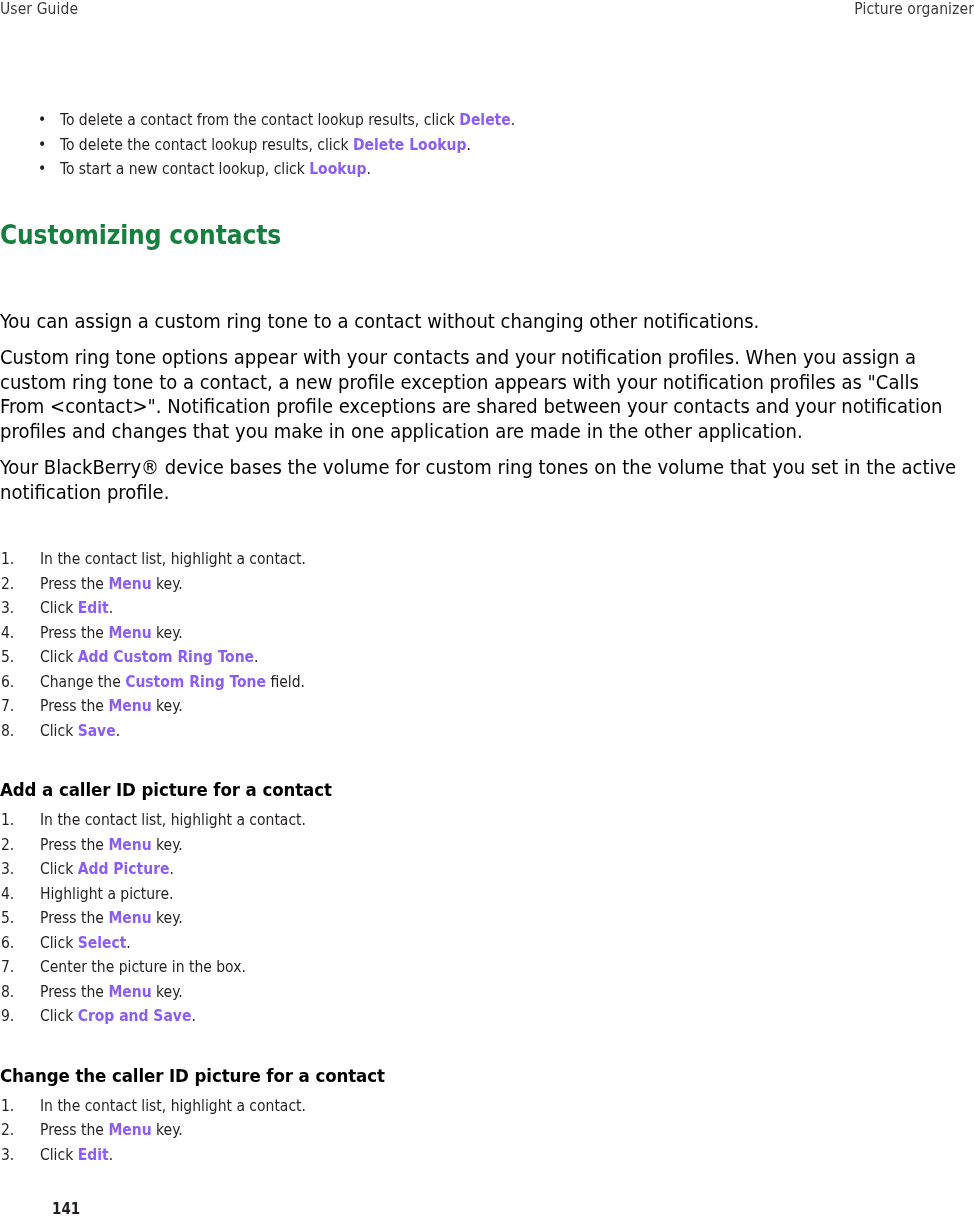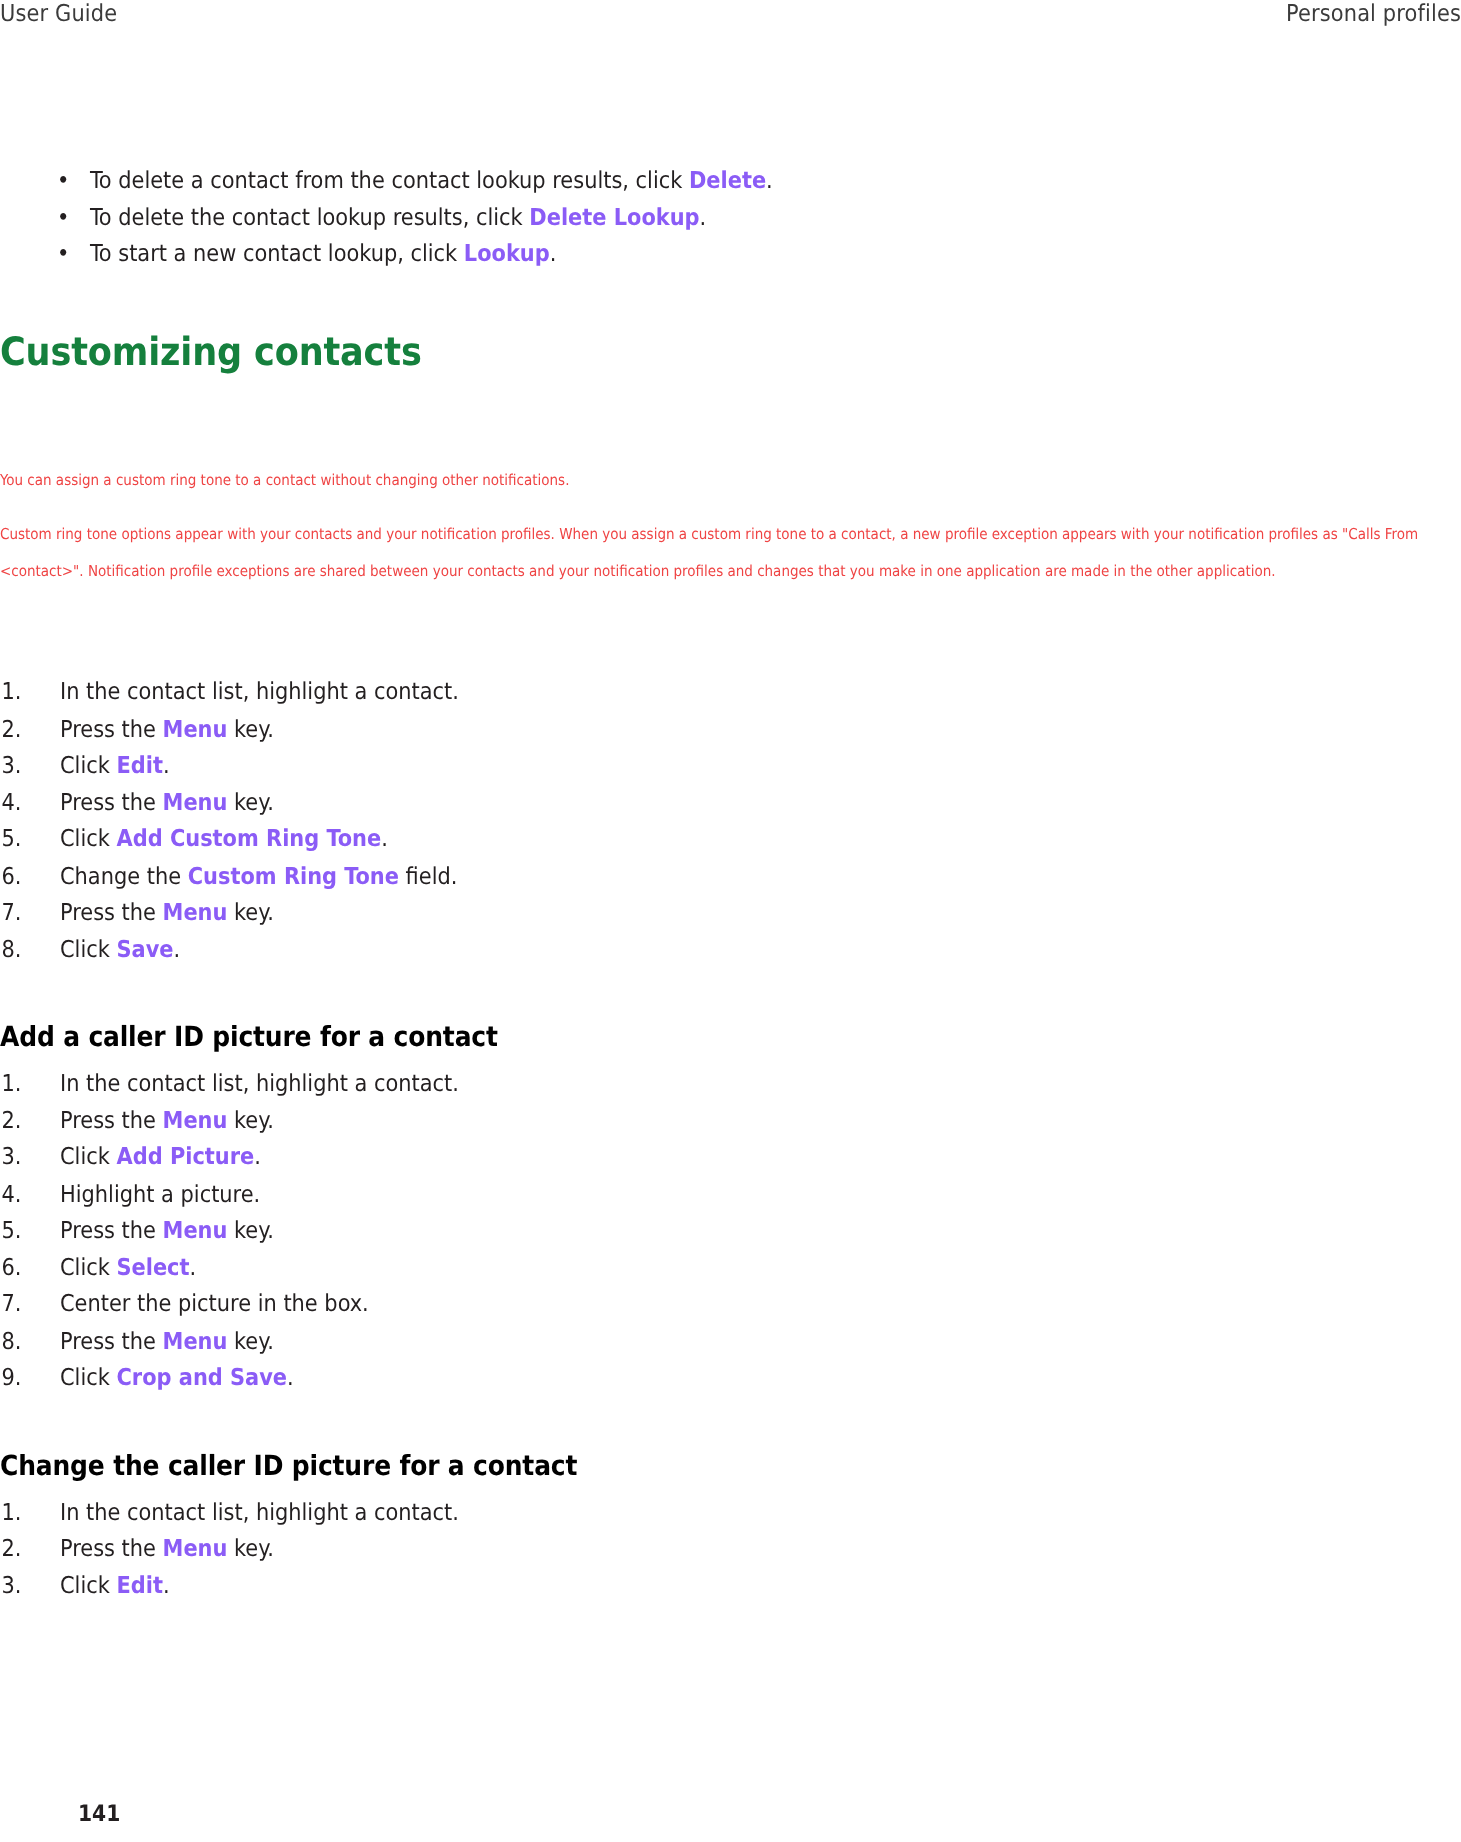--- a/index.html
+++ b/index.html
@@ -94,25 +94,25 @@
     line-height: 22px;
     font-weight: bold;
     margin: 0;
     padding: 0;
     color: #000000;
     letter-spacing: -0.1px;
   }
 
   
   p.body {
-    font-size: 10px;
-    line-height: 24.5px;
-    margin: 0;
-    padding: 0;
-    color: #ef4444;
+    font-size: 20px;
+    line-height: 24.5px;
+    margin: 0;
+    padding: 0;
+    color: #000000;
     text-align: left;
   }
 
   
   ol.steps {
     list-style: none;
     margin: 0;
     padding: 0;
     counter-reset: step;
   }
@@ -157,21 +157,21 @@
     margin-left: 36px;
   }
 </style>
 </head>
 <body>
 
 <div class="page">
 
   <div class="running-head">
     <span class="rh-left">User Guide</span>
-    <span class="rh-right">Personal profiles</span>
+    <span class="rh-right">Picture organizer</span>
   </div>
 
   <div class="content">
 
     <ul class="bullets" id="intro-bullets">
         <li><span class="bullet-dot">•</span><span>To delete a contact from the contact lookup results, click </span><b>Delete</b><span>.</span></li>
         <li><span class="bullet-dot">•</span><span>To delete the contact lookup results, click </span><b>Delete Lookup</b><span>.</span></li>
         <li><span class="bullet-dot">•</span><span>To start a new contact lookup, click </span><b>Lookup</b><span>.</span></li>
       </ul>
 
@@ -179,20 +179,21 @@
     <h1 class="h-chapter">Customizing contacts</h1>
 
     <div class="gap-after-h1"></div>
 
     <div class="gap-after-h2"></div>
     <div id="section-paragraphs">
         <p class="body">You can assign a custom ring tone to a contact without changing other notifications.</p>
         <div class="gap-para"></div>
         <p class="body">Custom ring tone options appear with your contacts and your notification profiles. When you assign a custom ring tone to a contact, a new profile exception appears with your notification profiles as "Calls From &lt;contact&gt;". Notification profile exceptions are shared between your contacts and your notification profiles and changes that you make in one application are made in the other application.</p>
         <div class="gap-para"></div>
+        <p class="body">Your BlackBerry® device bases the volume for custom ring tones on the volume that you set in the active notification profile.</p>
       </div>
 
     <div id="tasks">
         <div class="gap-before-h3"></div>
         <div class="gap-after-h3"></div>
         <ol class="steps">
           <li><span class="step-num">1.</span><span>In the contact list, highlight a contact.</span></li>
           <li><span class="step-num">2.</span><span>Press the </span><b>Menu</b><span> key.</span></li>
           <li><span class="step-num">3.</span><span>Click </span><b>Edit</b><span>.</span></li>
           <li><span class="step-num">4.</span><span>Press the </span><b>Menu</b><span> key.</span></li>

